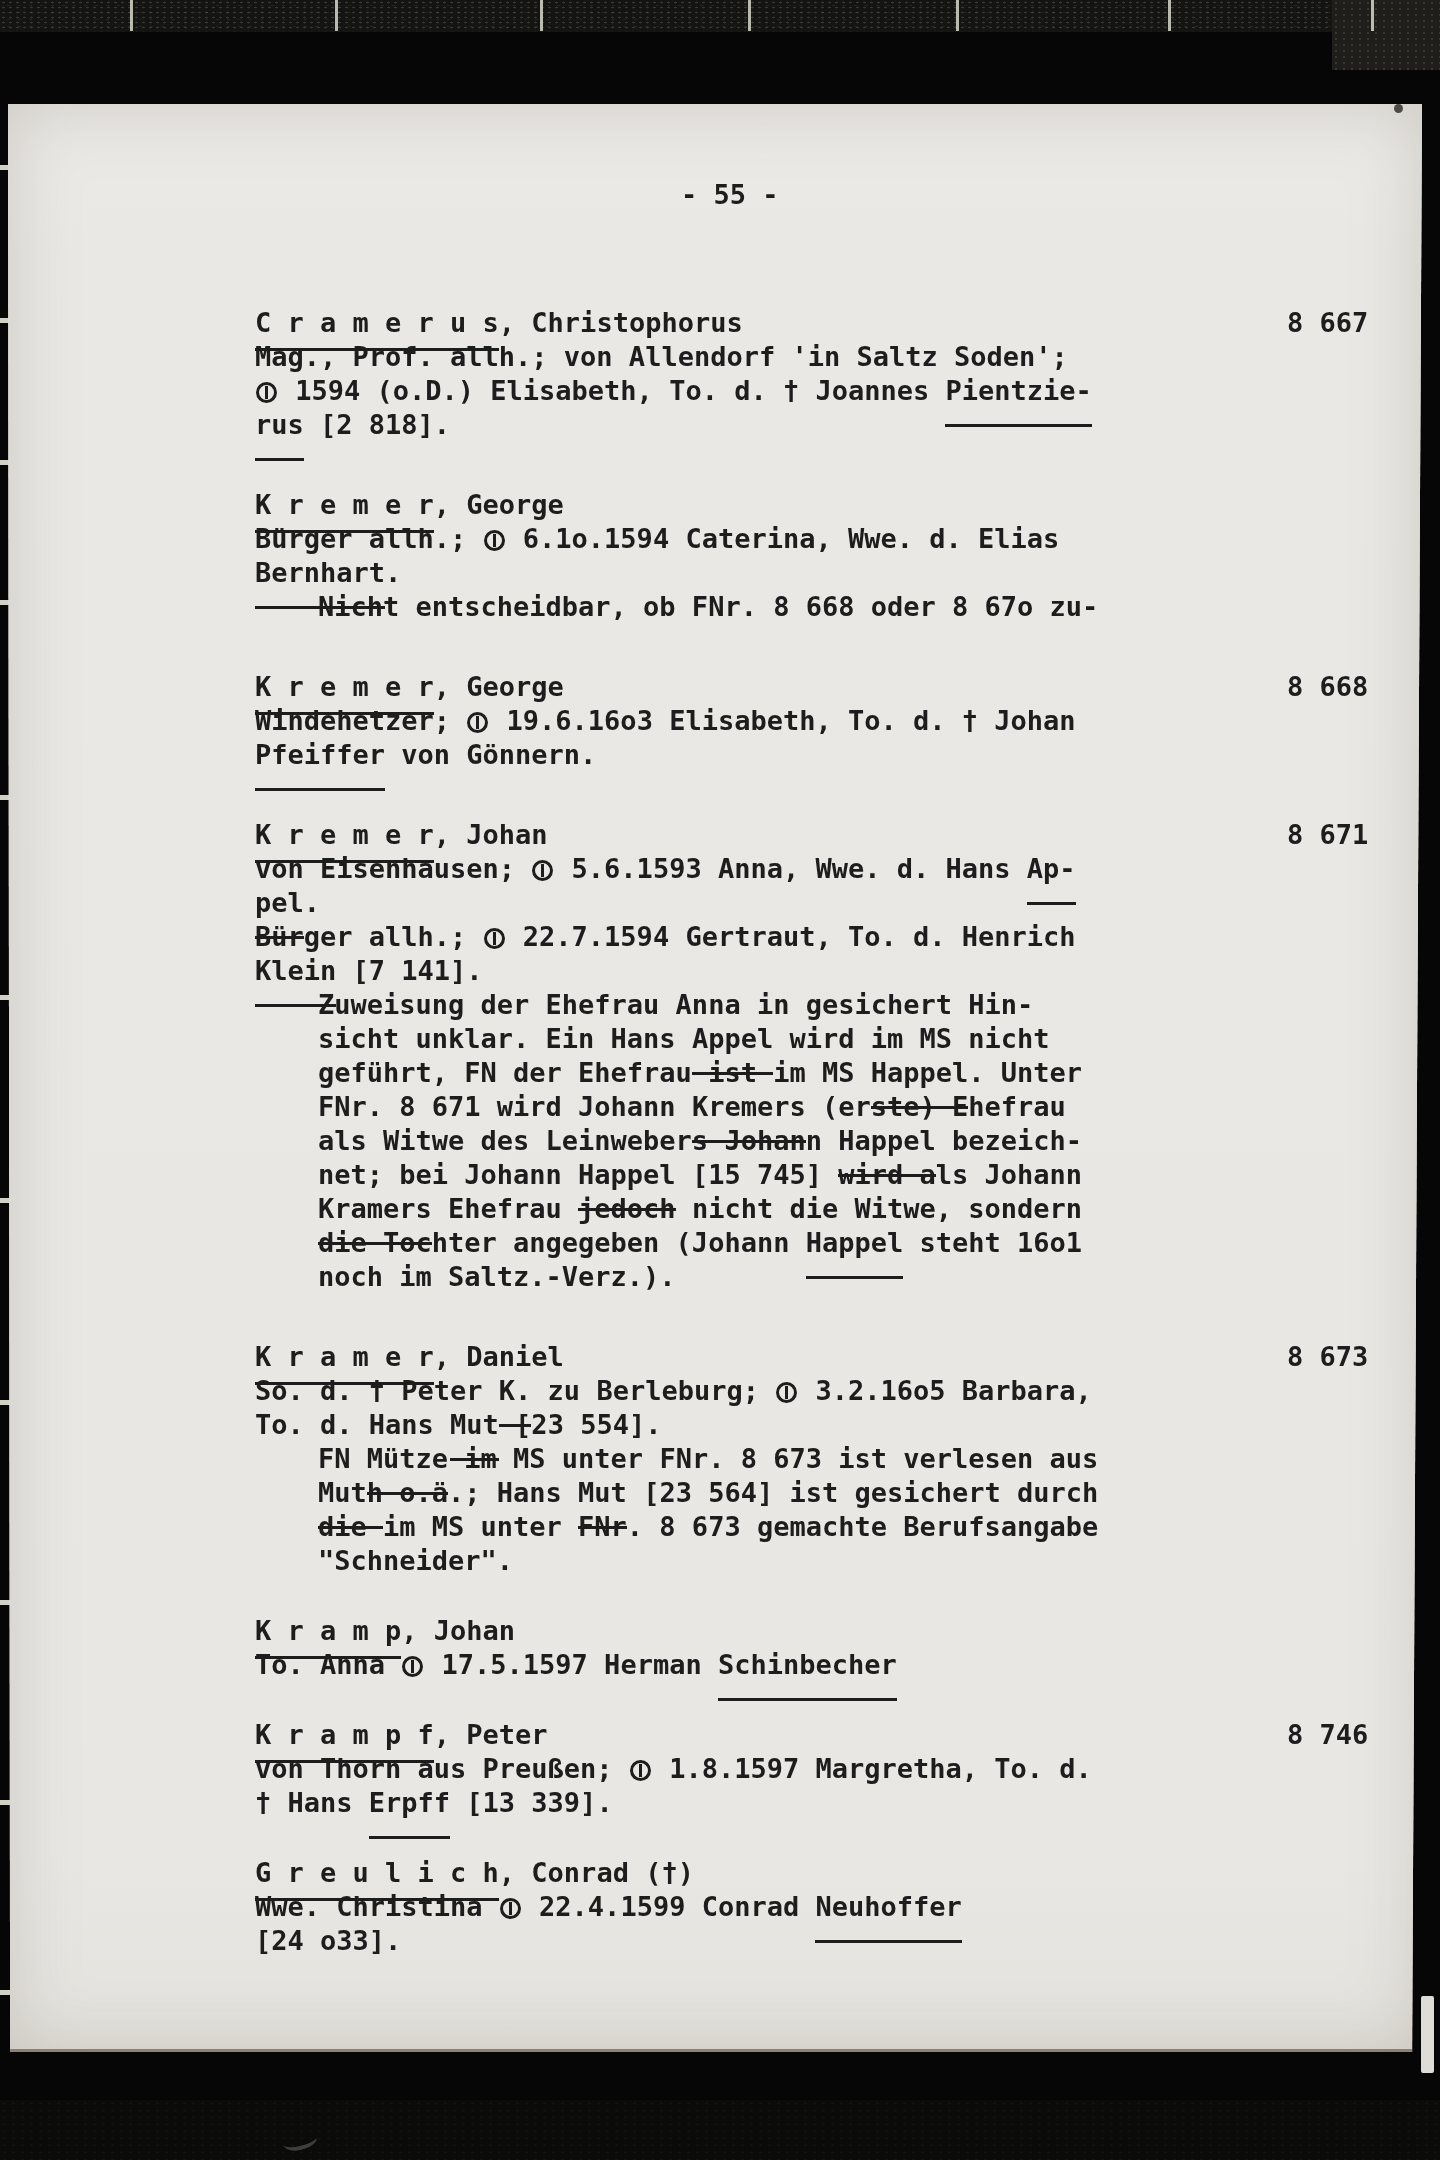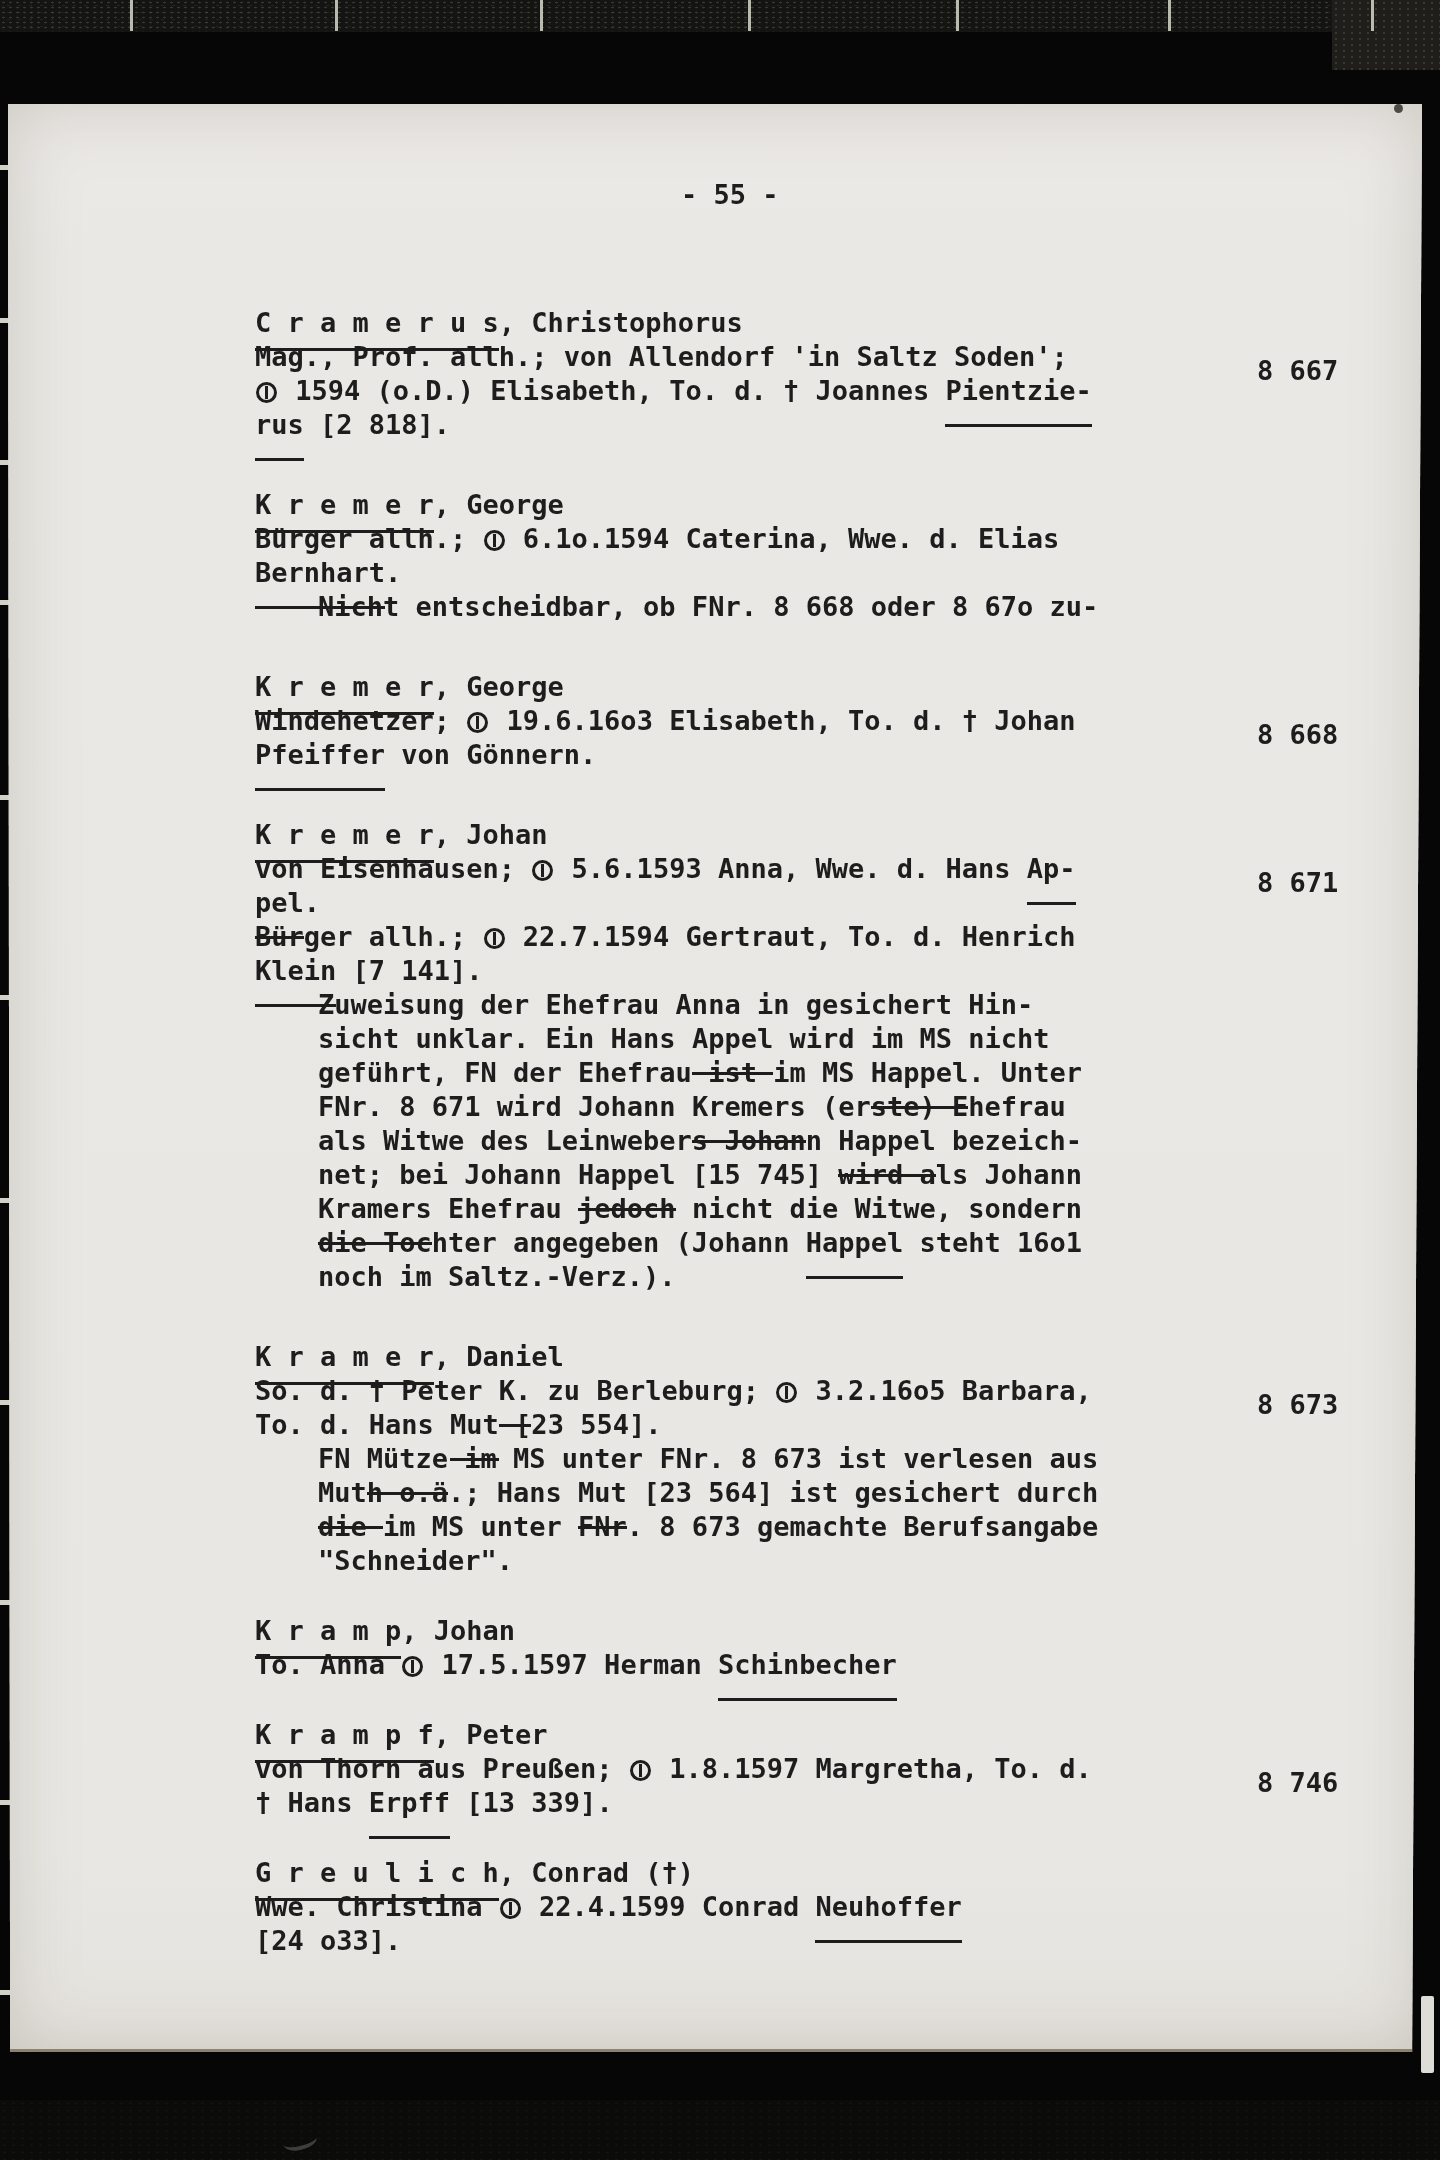--- a/index.html
+++ b/index.html
@@ -40,21 +40,21 @@
     padding:74px 80px 0 247px;
     color:#1d1d1d;
     font-size:27px;line-height:34px;font-weight:bold;
   }
   .page-num{white-space:pre;margin-left:426px;}
   .entry{position:relative;margin-top:46px;}
   .entry.first{margin-top:94px;}
   .entry.tight{margin-top:36px;}
   .entry-header{position:relative;white-space:pre;}
   .name{border-bottom:3px solid #1d1d1d;padding-bottom:10px;}
-  .num{position:absolute;left:1002px;top:0;margin-top:48px;}
+  .num{position:absolute;left:1032px;top:0;}
   .line{white-space:pre;}
   .line.note{padding-left:63px;}
   .u{border-bottom:3px solid #1d1d1d;padding-bottom:18px;}
   
   .marr{
     display:inline-block;width:15px;height:15px;
     border:3.5px solid #1d1d1d;border-radius:50%;
     position:relative;vertical-align:-3px;margin:0 2px 0 1px;
   }
   .marr::before{

